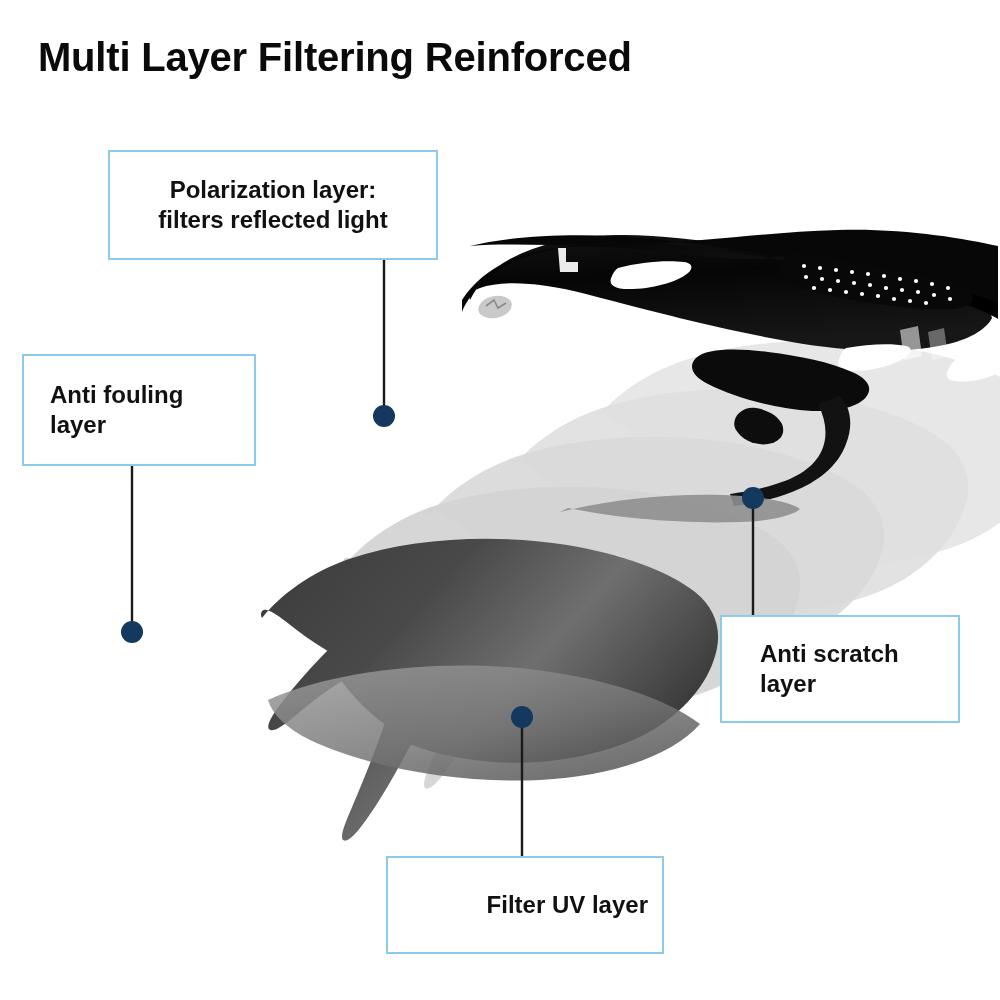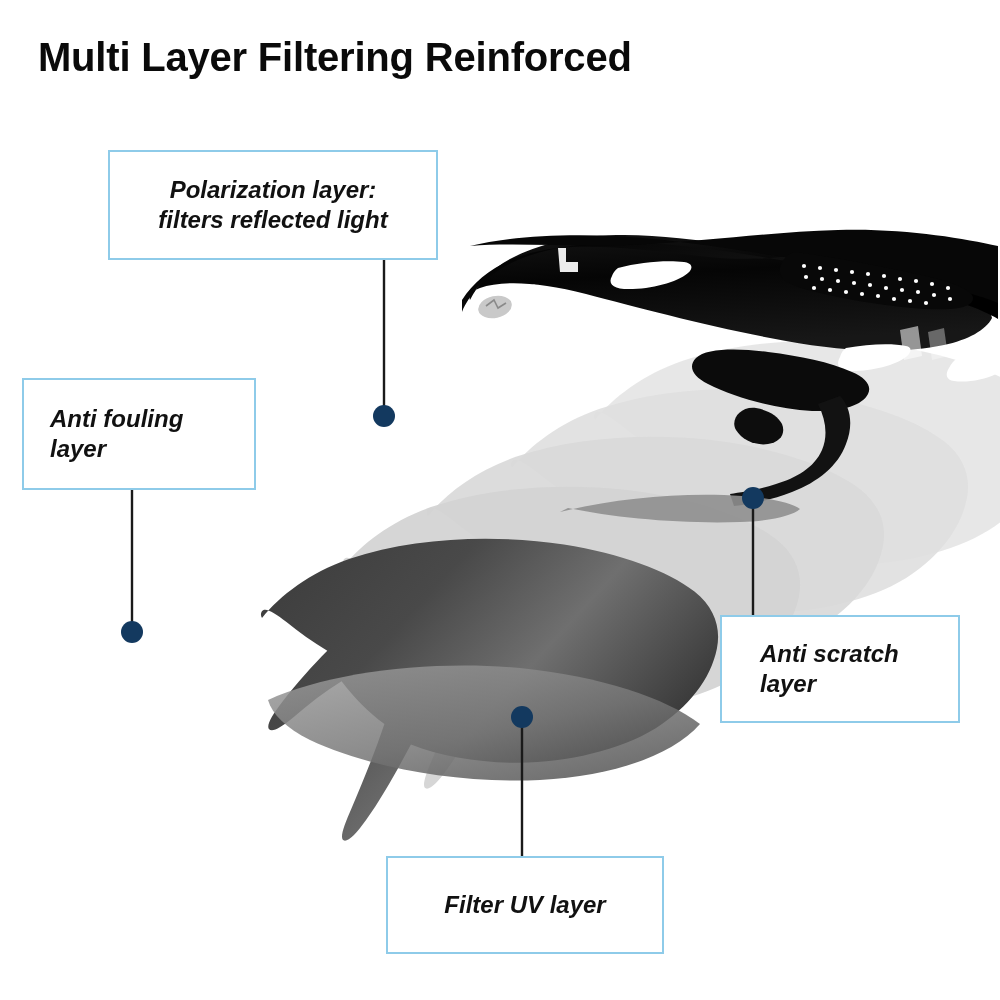--- a/index.html
+++ b/index.html
@@ -44,21 +44,20 @@
 
   
   .callout {
     position: absolute;
     box-sizing: border-box;
     background: #ffffff;
     border: 2.5px solid #8ecbe9;
     display: flex;
     align-items: center;
     z-index: 30;
-    font-style: italic;
   }
   .callout .txt {
     font-size: 24px;
     line-height: 30px;
     font-weight: bold;
     color: #111111;
     white-space: pre-line;
   }
 
   #callout-polarization {
@@ -66,36 +65,35 @@
     width: 330px; height: 110px;
     padding: 0 14px;
     justify-content: center;
   }
   #callout-polarization .txt { text-align: center; }
 
   #callout-antifouling {
     left: 22px;   top: 354px;
     width: 234px; height: 112px;
     padding: 0 26px;
-    margin-top: 24px;
   }
   #callout-antifouling .txt { text-align: left; }
 
   #callout-antiscratch {
     left: 720px;  top: 615px;
     width: 240px; height: 108px;
     padding: 4px 38px;
   }
   #callout-antiscratch .txt { text-align: left; }
 
   #callout-uv {
     left: 386px;  top: 856px;
     width: 278px; height: 98px;
     padding: 0 14px;
-    justify-content: center;
+    justify-content: flex-end;
   }
   #callout-uv .txt { text-align: center; }
 
   
   #leaders {
     position: absolute;
     left: 0; top: 0;
     width: 1000px; height: 1000px;
     z-index: 20;
     pointer-events: none;

